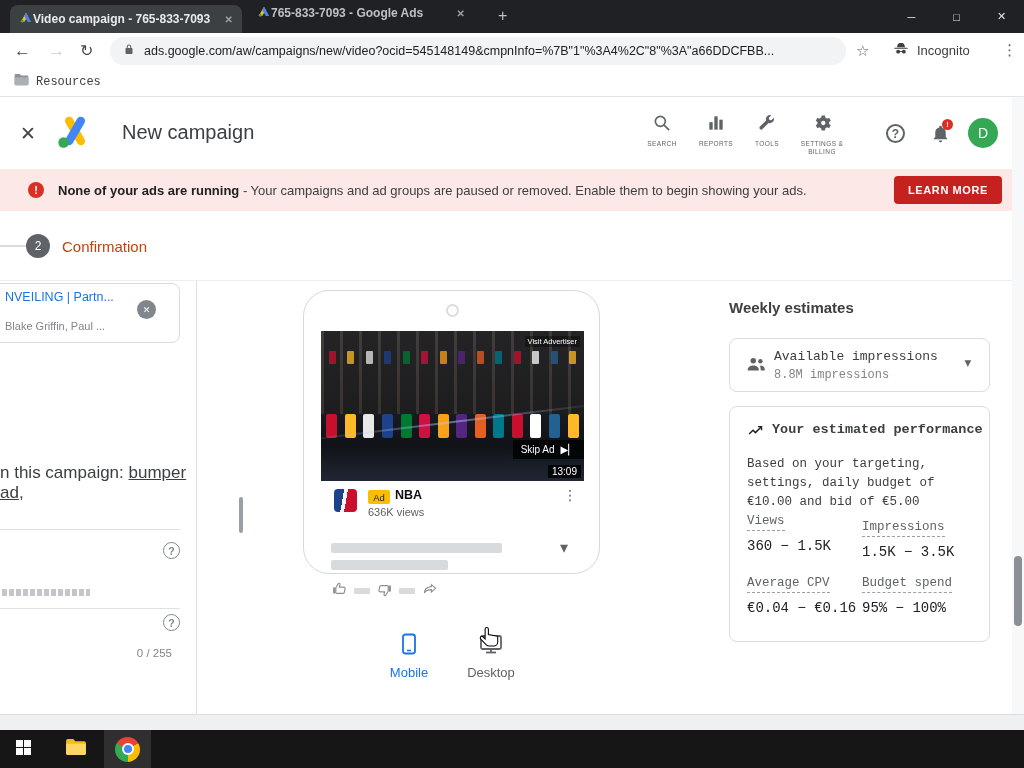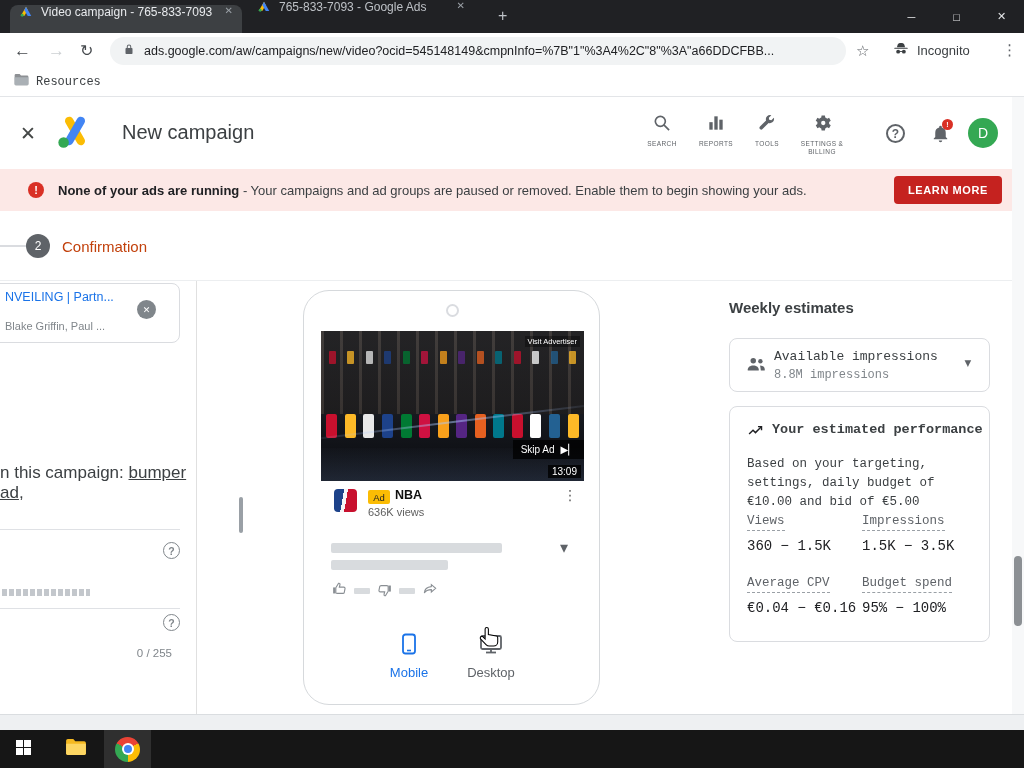--- a/index.html
+++ b/index.html
@@ -3,21 +3,21 @@
 <meta charset="utf-8">
 <style>
   * { box-sizing: border-box; margin: 0; padding: 0; }
   html,body { width:1024px; height:768px; }
   body { font-family:"Liberation Sans", sans-serif; background:#fff; overflow:hidden; }
   .screen { position:relative; width:1024px; height:768px; background:#fff; overflow:hidden; }
   .abs { position:absolute; }
 
   
   .tabstrip { position:absolute; top:0; left:0; width:1024px; height:33px; background:#202124; }
-  .tab { display:flex; gap:8px; font-size:12px; padding:0 9px; position:absolute; }
+  .tab { display:flex; align-items:center; font-size:12px; padding:0 9px; position:absolute;font-weight:bold; }
   .tab-active { left:10px; top:5px; width:232px; height:28px; background:#3d4043; border-radius:8px 8px 0 0; color:#e8eaed; }
   .tab-inactive { left:248px; top:0; width:226px; height:26px; color:#bdc1c6; }
   .tab-title { flex:1; white-space:nowrap; overflow:hidden; text-overflow:ellipsis; }
   .tab-close { color:#9aa0a6; font-size:10px; }
   .newtab { position:absolute; left:498px; top:7px; color:#bdc1c6; font-size:16px; }
   .wincontrols { position:absolute; right:0; top:0; height:33px; display:flex; }
   .winbtn { width:45px; height:33px; display:flex; align-items:center; justify-content:center; color:#e4e6e8; font-size:11px; }
 
   
   .toolbar { position:absolute; top:33px; left:0; width:1024px; height:37px; background:#fff; }
@@ -73,21 +73,21 @@
   .note .u { text-decoration:underline; }
   .fline { position:absolute; height:1px; background:#dfe1e5; left:0; width:180px; }
   .help-icon { position:absolute; left:163px; width:17px; height:17px; border:1.5px solid #80868b; border-radius:50%;
                color:#80868b; font-size:10.5px; font-weight:bold; display:flex; align-items:center; justify-content:center; }
   .squiggle { position:absolute; left:2px; top:308px; width:88px; height:7px;
               background:repeating-linear-gradient(90deg,#c3c7cc 0 5px, transparent 5px 7px); }
   .counter { position:absolute; left:0; top:366px; width:172px; text-align:right; font-size:11.5px; color:#80868b; }
   .inner-scroll { position:absolute; left:239px; top:216px; width:4px; height:36px; background:#9aa0a6; border-radius:2px; }
 
   
-  .phone { position:absolute; left:303px; top:9px; width:297px; height:415px; border:1px solid #d6d9dc; border-radius:26px; background:#fff; }
+  .phone { position:absolute; left:303px; top:9px; width:297px; height:284px; border:1px solid #d6d9dc; border-radius:26px; background:#fff; }
   .camera { position:absolute; left:142px; top:13px; width:13px; height:13px; border:2px solid #dadce0; border-radius:50%; }
   .video { position:absolute; left:17px; top:40px; width:263px; height:150px; overflow:hidden;
            background:linear-gradient(180deg,#262a31 0%,#1b1e24 45%,#101217 78%,#0b0c10 100%); }
   .lockers { position:absolute; left:0; right:0; top:0; height:55%;
              background:repeating-linear-gradient(90deg, rgba(122,101,82,.32) 0 3px, rgba(34,30,28,.55) 3px 19px); }
   .hang-row { position:absolute; top:13%; left:3%; right:3%; display:flex; justify-content:space-between; }
   .player-row { position:absolute; top:55%; left:2%; right:2%; display:flex; justify-content:space-between; }
   .jersey { width:11px; height:24px; border-radius:2px; }
   .hjersey { width:7px; height:13px; border-radius:1px; }
   .streak { position:absolute; top:60%; left:-10%; width:120%; height:2px; transform:rotate(-7deg);
@@ -437,21 +437,21 @@
               <path d="M15.5 6.5h5v5"></path>
             </svg>
         </span>
         <div class="perf-title">Your estimated performance</div>
         <div class="perf-desc">Based on your targeting, settings, daily budget of €10.00 and bid of €5.00</div>
 
         <div class="metric" style="left:17px;top:104px;">
           <span class="m-label">Views</span>
           <div class="m-value">360 − 1.5K</div>
         </div>
-        <div class="metric" style="left:132px;top:104px;">
+        <div class="metric" style="left:132px;top:110px;">
           <span class="m-label">Impressions</span>
           <div class="m-value">1.5K − 3.5K</div>
         </div>
         <div class="metric" style="left:17px;top:166px;">
           <span class="m-label">Average CPV</span>
           <div class="m-value">€0.04 − €0.16</div>
         </div>
         <div class="metric" style="left:132px;top:166px;">
           <span class="m-label">Budget spend</span>
           <div class="m-value">95% − 100%</div>

